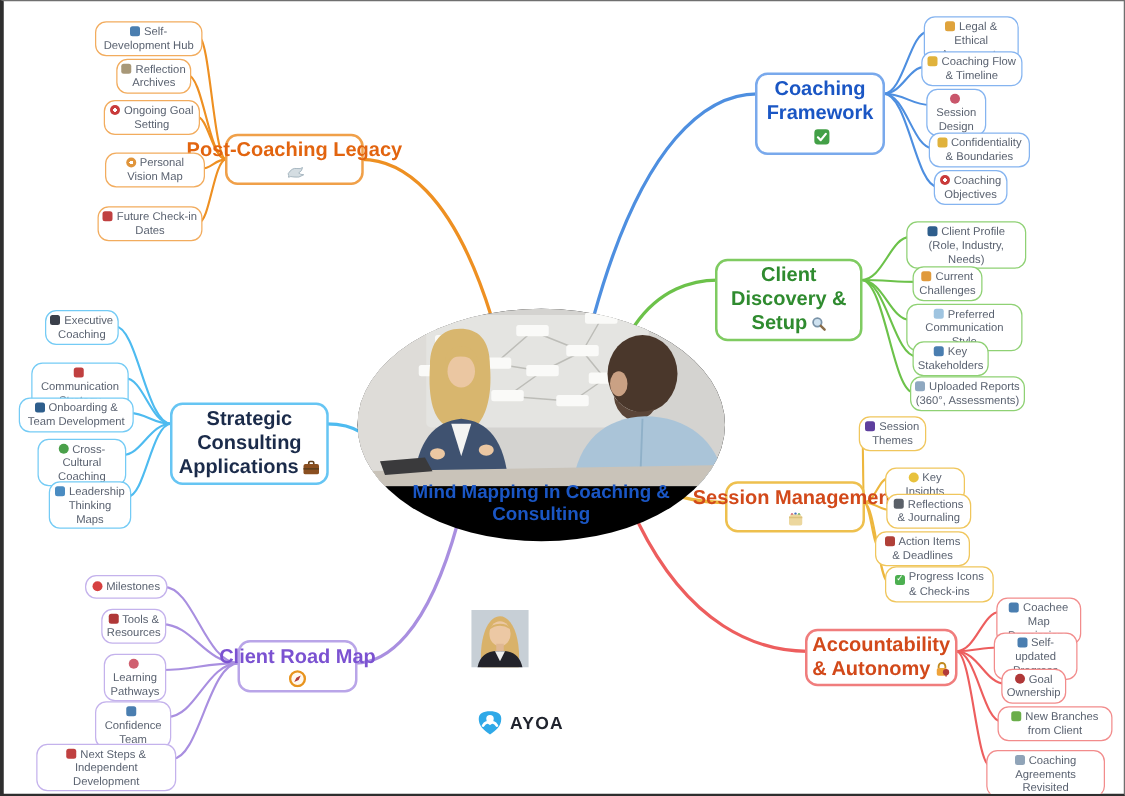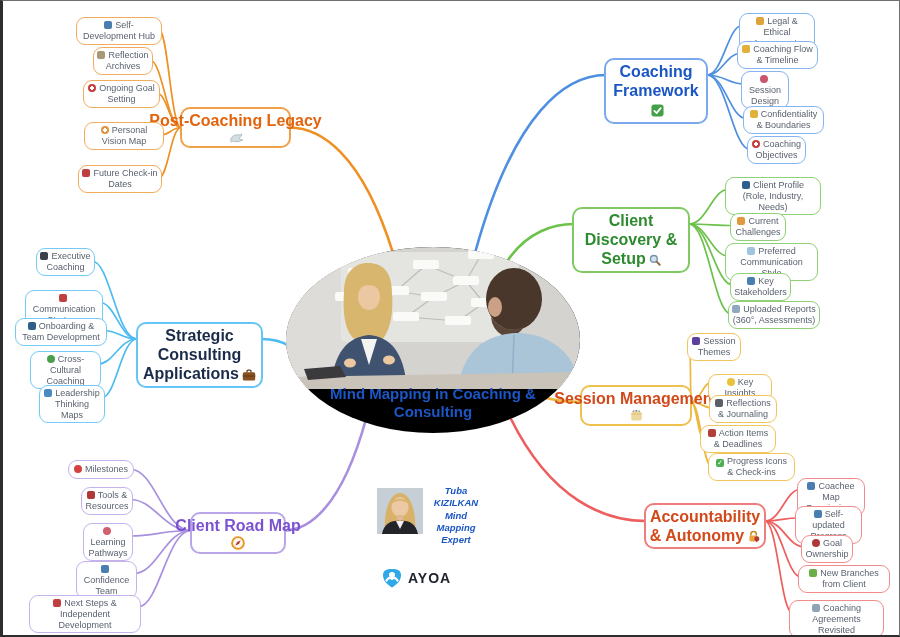--- a/index.html
+++ b/index.html
@@ -283,25 +283,20 @@
     <svg width="46" height="46" viewBox="0 0 46 46">
       <rect width="46" height="46" fill="#c7cfd6"></rect>
       <path d="M8 46 C6 20 14 5 23 5 C32 5 40 20 38 46 Z" fill="#d9b26a"></path>
       <ellipse cx="23" cy="19" rx="8.5" ry="10" fill="#ecc8a4"></ellipse>
       <path d="M14 16 Q23 9 32 16 Q30 11 23 11 Q16 11 14 16 Z" fill="#d9b26a"></path>
       <rect x="20" y="27" width="6" height="7" fill="#e0b894"></rect>
       <path d="M5 46 C7 36 14 32 23 33 C32 32 39 36 41 46 Z" fill="#23232a"></path>
       <path d="M19 33 L23 41 L27 33 Z" fill="#f0f0ee"></path>
     </svg>
   </span>
-  <div class="author-text">Tuba
-KIZILKAN
-Mind
-Mapping
-Expert</div>
 
   <div class="brand">
     <span class="brand-mark">
       <svg width="22" height="22" viewBox="0 0 22 22">
         <path d="M2 8 C2 3.5 5.5 2 11 2 C16.5 2 20 3.5 20 8 C20 13.5 16.5 17 11 20.5 C5.5 17 2 13.5 2 8 Z" fill="#2FA9E8"></path>
         <circle cx="11" cy="8" r="3" fill="#ffffff"></circle>
         <path d="M5.5 13.5 C7 10.8 9 10.3 11 11.8 C13 10.3 15 10.8 16.5 13.5" stroke="#ffffff" stroke-width="2.2" fill="none" stroke-linecap="round"></path>
       </svg>
     </span>
     <span class="brand-text">AYOA</span>

